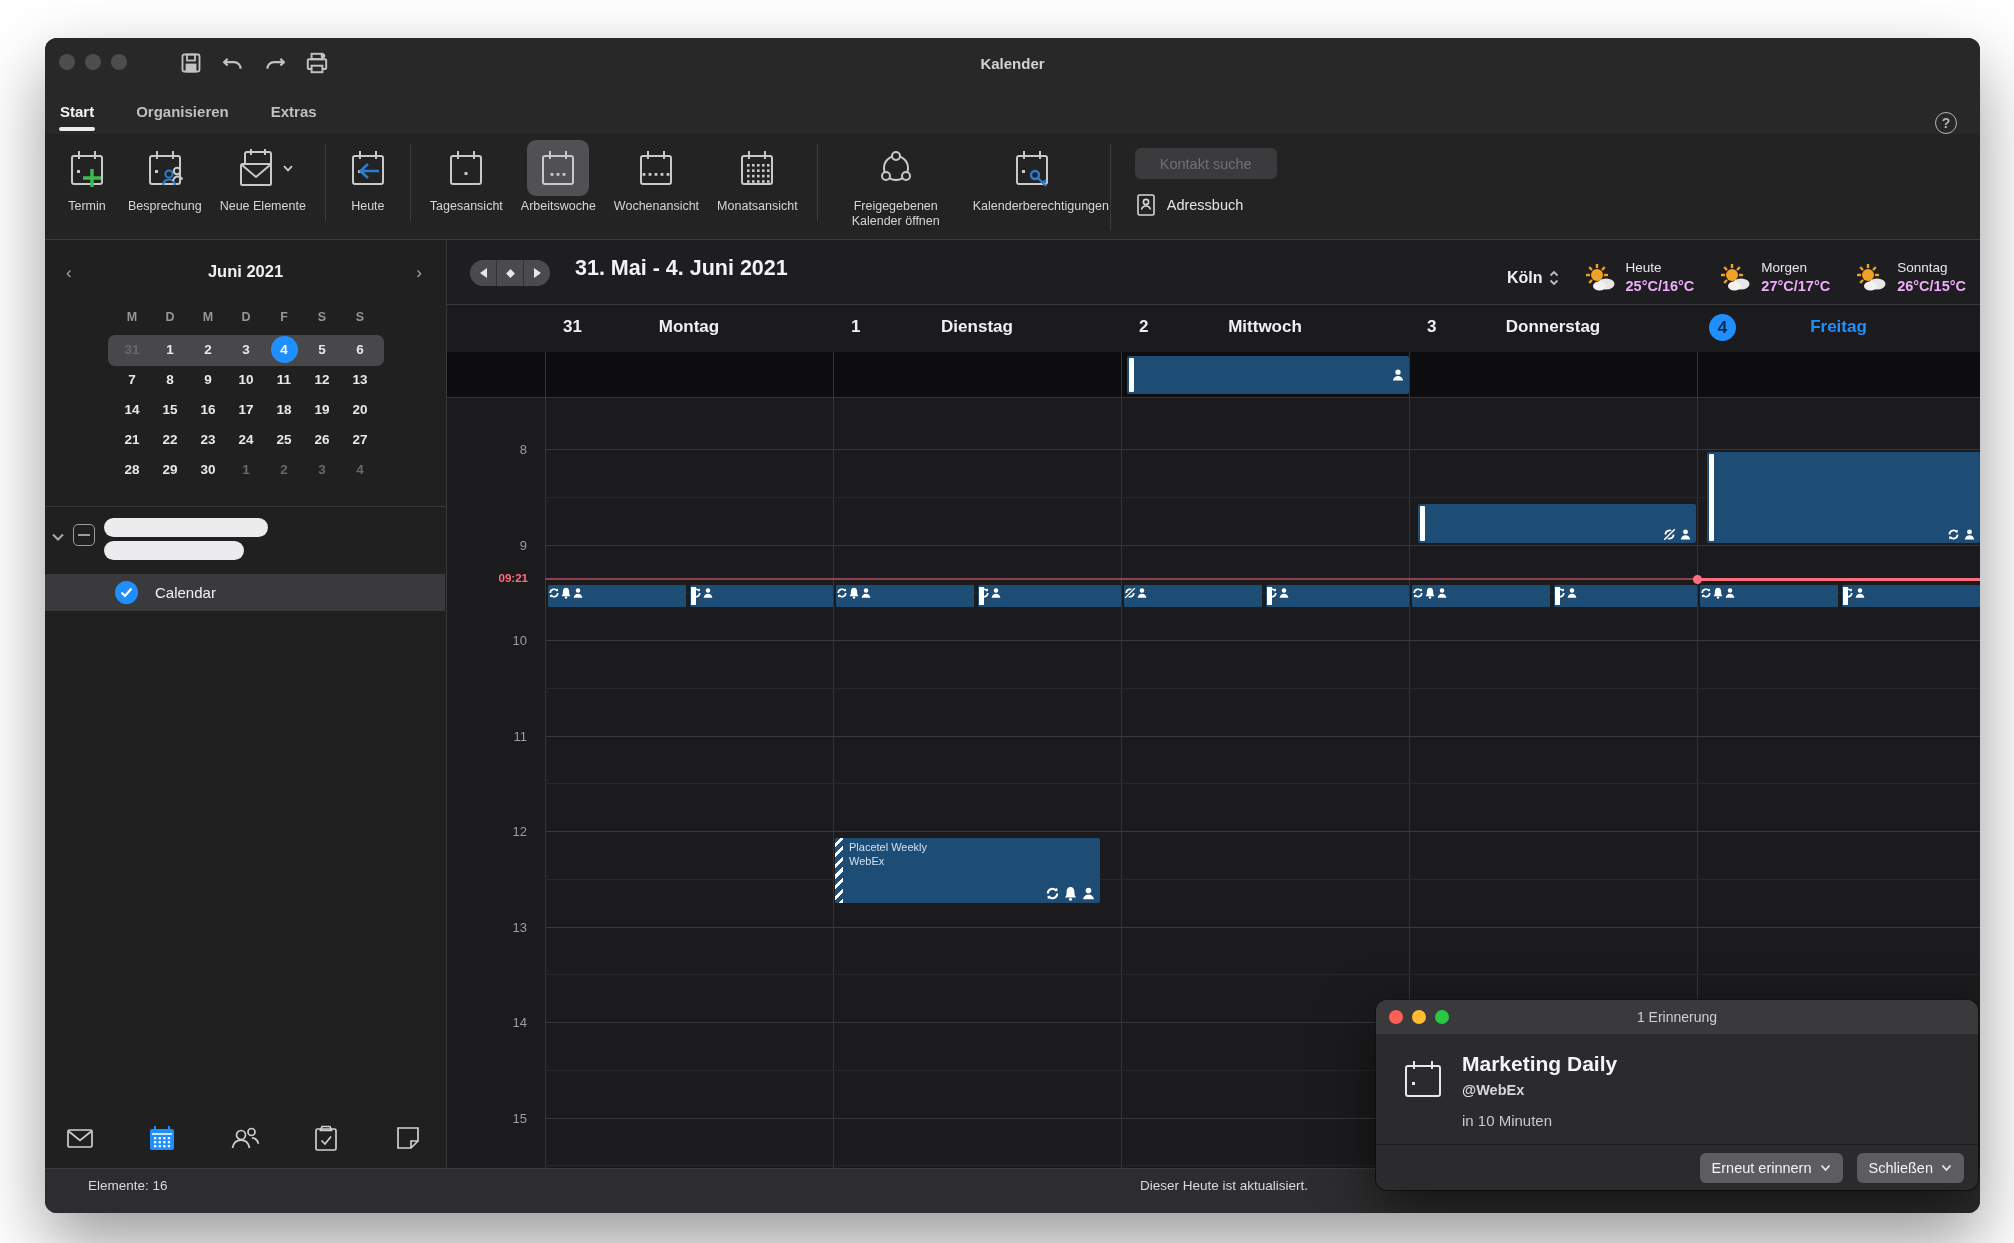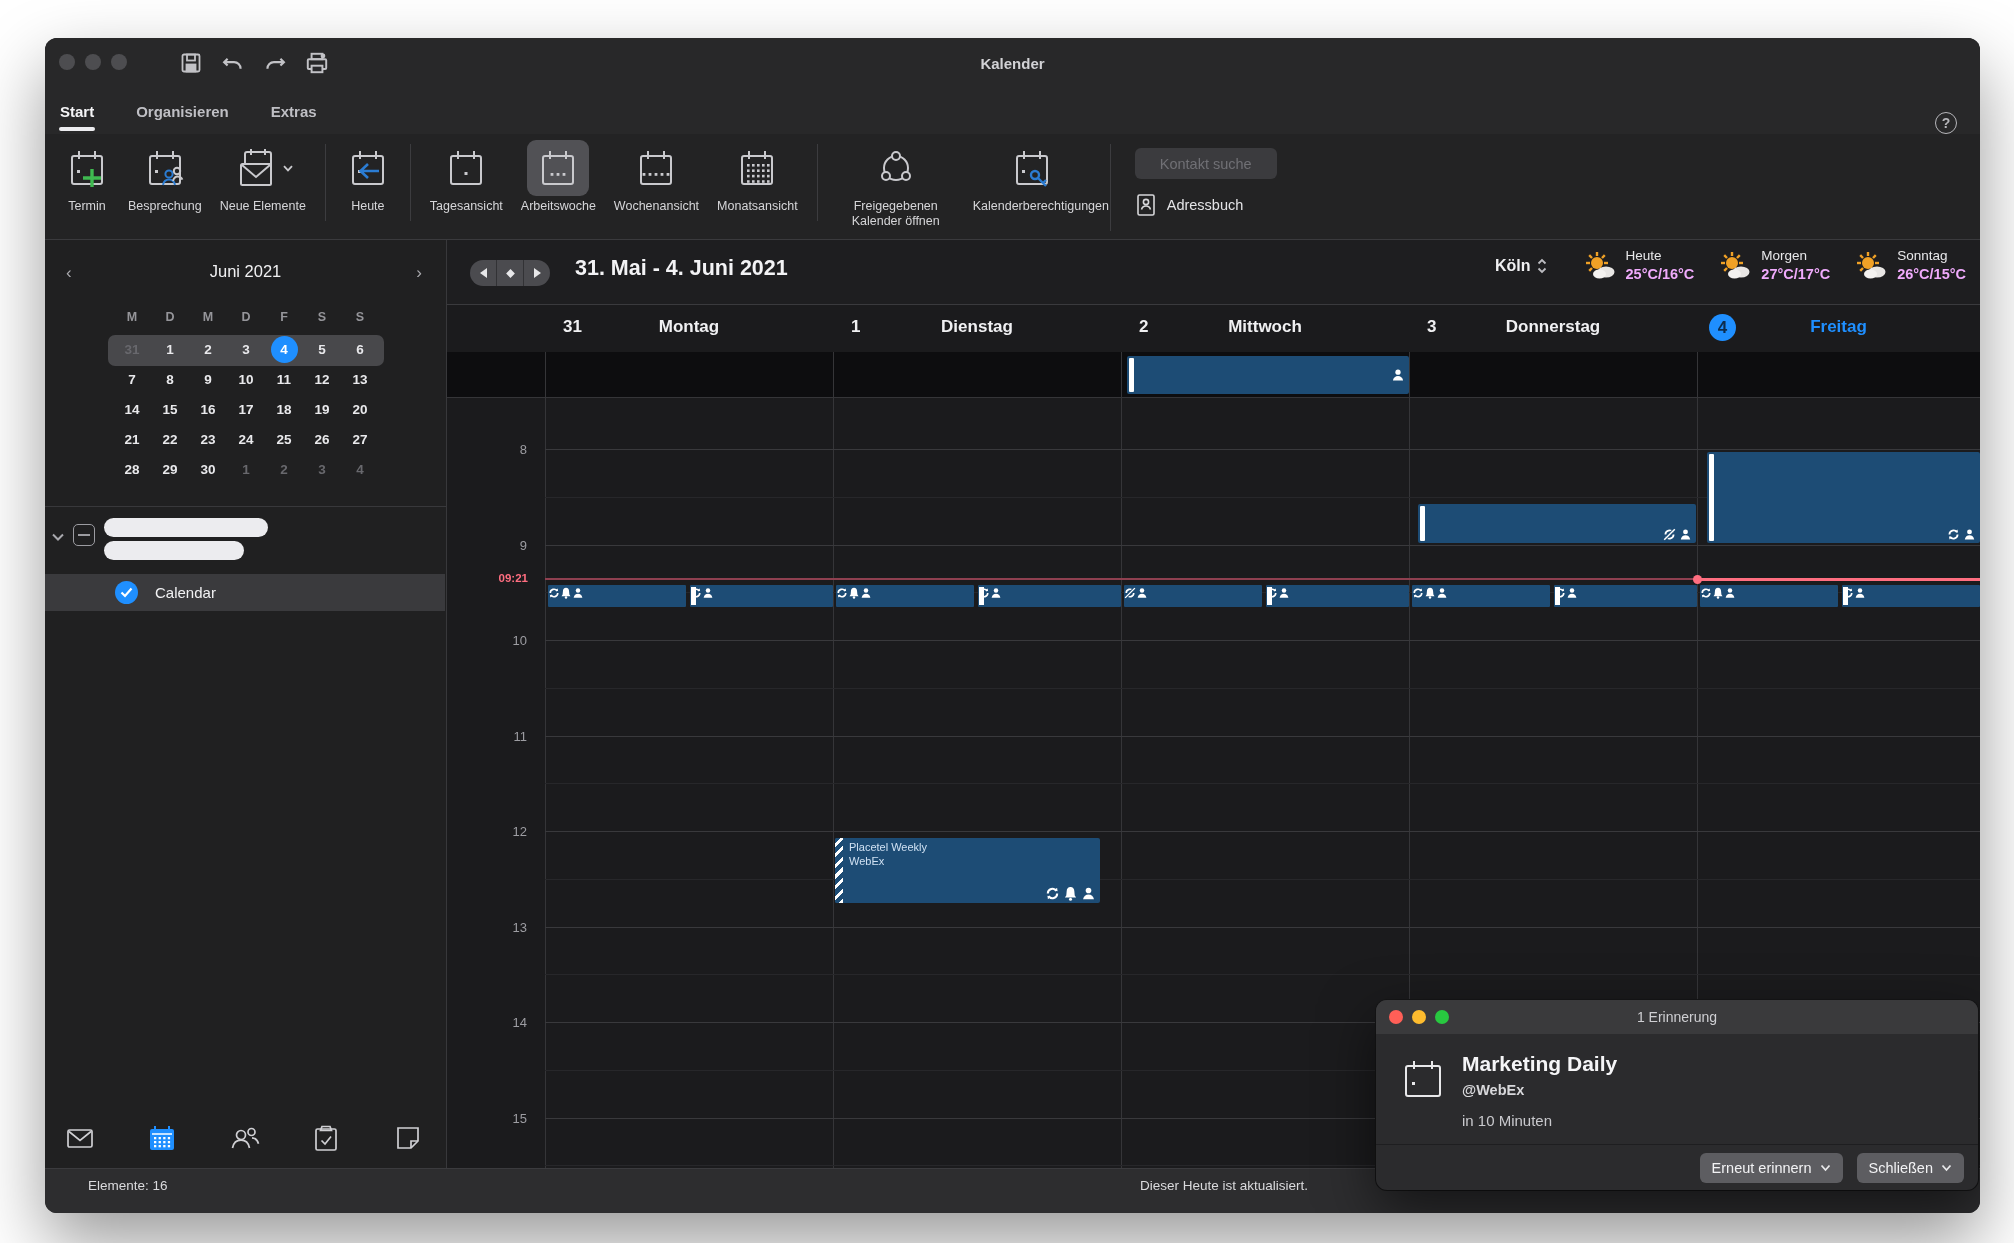--- a/index.html
+++ b/index.html
@@ -45,21 +45,21 @@
   .rb-label { margin-top:3px; font-size:12.5px; color:#d6d6d9; text-align:center; line-height:1.2; max-width:118px; }
   .rb-divider { width:1px; align-self:stretch; background:#3c3c3f; margin:4px 10px 8px 10px; }
   .rb-contact { display:flex; flex-direction:column; margin-left:14px; padding-top:8px; gap:14px; }
   .kontakt-btn { width:142px; height:31px; border-radius:6px; background:#3b3b3e; color:#707075; font-size:14.5px;
     display:flex; align-items:center; justify-content:center; }
   .adress-row { display:flex; align-items:center; gap:10px; font-size:14.5px; color:#e4e4e7; }
 
   
   .sidebar { position:absolute; left:0; top:202px; width:402px; bottom:45px; background:#202021; border-right:1px solid #38383b; }
   .mc-head { position:absolute; left:0; top:22px; right:0; height:26px; }
-  .mc-title { position:absolute; left:0; right:0; text-align:center; font-size:16.5px; font-weight:normal; color:#f0f0f2; }
+  .mc-title { position:absolute; left:0; right:0; text-align:center; font-size:16.5px; font-weight:bold; color:#f0f0f2; }
   .mc-nav { position:absolute; top:1px; font-size:17px; color:#a9a9ae; }
   .mc-prev { left:21px; } .mc-next { right:24px; }
   .mini-grid { position:absolute; left:68px; top:60px; width:266px; display:grid; grid-template-columns:repeat(7,38px); }
   .mc-cell { height:30px; display:flex; align-items:center; justify-content:center; font-size:13.5px; font-weight:bold; color:#e9e9ec; position:relative; z-index:1; }
   .mc-wd { height:34px; color:#95959a; font-size:12.5px; }
   .mc-day.dim { color:#68686d; }
   .mc-day.today { color:#fff; }
   .mc-day.today::before { content:""; position:absolute; width:27px; height:27px; border-radius:50%; background:var(--accent); z-index:-1; }
   .mc-selweek { position:absolute; left:63px; top:95px; width:276px; height:31px; background:#48484b; border-radius:7px; }
   .sb-divider { position:absolute; left:0; right:0; top:266px; height:1px; background:#38383b; }
@@ -76,21 +76,21 @@
   .bottom-nav { position:absolute; left:0; bottom:12px; width:402px; height:34px; }
   .bn-item { position:absolute; top:0; width:32px; height:32px; display:flex; align-items:center; justify-content:center; transform:translateX(-50%); }
 
   
   .main { position:absolute; left:402px; top:202px; right:0; bottom:45px; background:#1b1b1d; }
   .main-header { position:absolute; left:0; top:0; right:0; height:65px; border-bottom:1px solid #3a3a3d; background:#1e1e20; }
   .nav-seg { position:absolute; left:23px; top:20px; width:80px; height:26px; background:#4b4b4f; border-radius:13px; display:flex; }
   .nav-seg span { flex:1; display:flex; align-items:center; justify-content:center; }
   .nav-seg span + span { border-left:1px solid #323235; }
   .range-title { position:absolute; left:128px; top:16px; font-size:21.5px; font-weight:bold; color:#f3f3f5; }
-  .header-right { position:absolute; right:14px; top:8px; display:flex; align-items:center; gap:38px; }
+  .header-right { position:absolute; right:14px; top:20px; display:flex; align-items:center; gap:26px; }
   .city { display:flex; align-items:center; gap:6px; font-size:16px; font-weight:bold; color:#f0f0f2; }
   .weather-item { display:flex; align-items:center; gap:9px; }
   .weather-txt { display:flex; flex-direction:column; line-height:1.25; }
   .weather-day { font-size:13.5px; color:#e8e8ea; }
   .weather-temps { font-size:14.5px; font-weight:bold; color:#f0abfc; }
 
   .day-headers { position:absolute; left:0; top:65px; right:0; height:47px; }
   .dh-cell { position:absolute; top:0; height:47px; }
   .dh-num { position:absolute; left:18px; top:12px; font-size:17px; font-weight:bold; color:#f0f0f2; }
   .dh-num.today { left:12px; top:9px; width:27px; height:27px; border-radius:50%; background:var(--accent); color:#0d2c4d;

